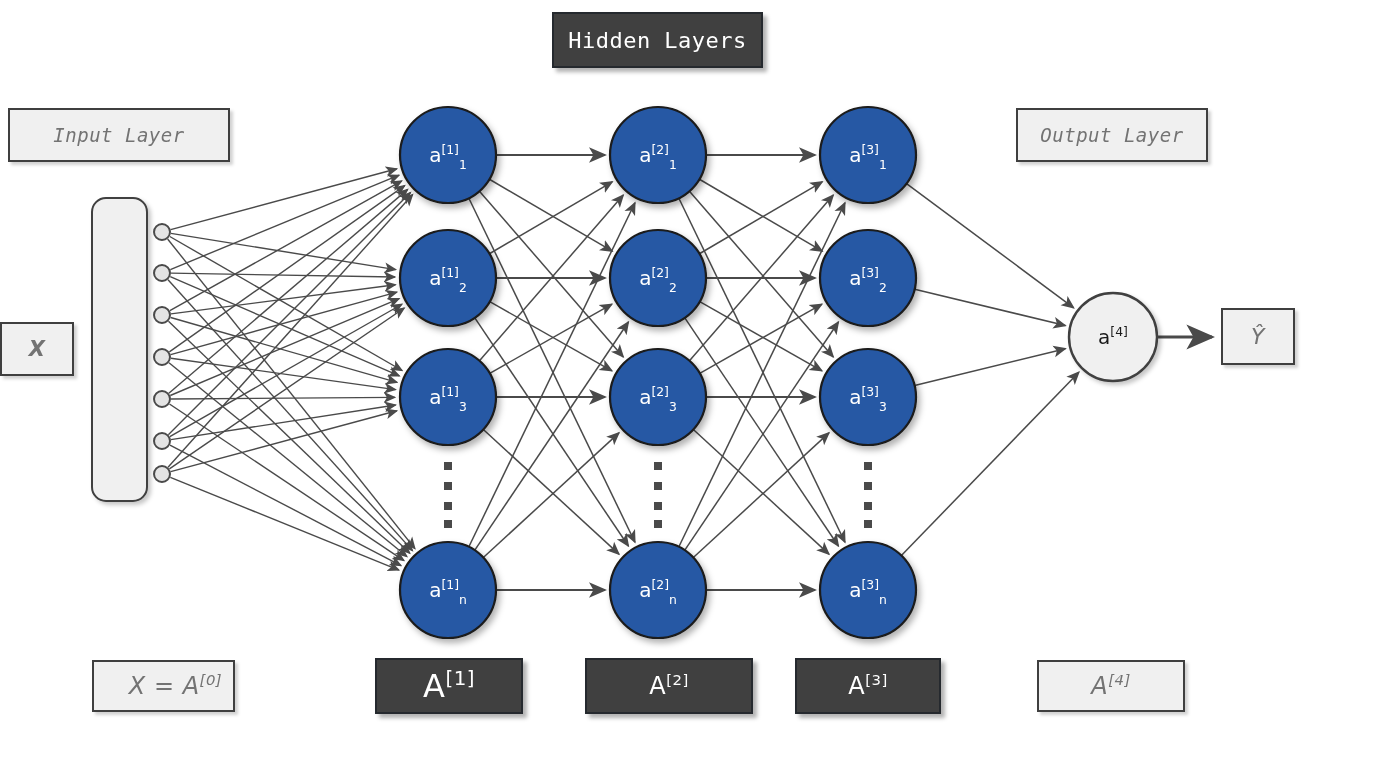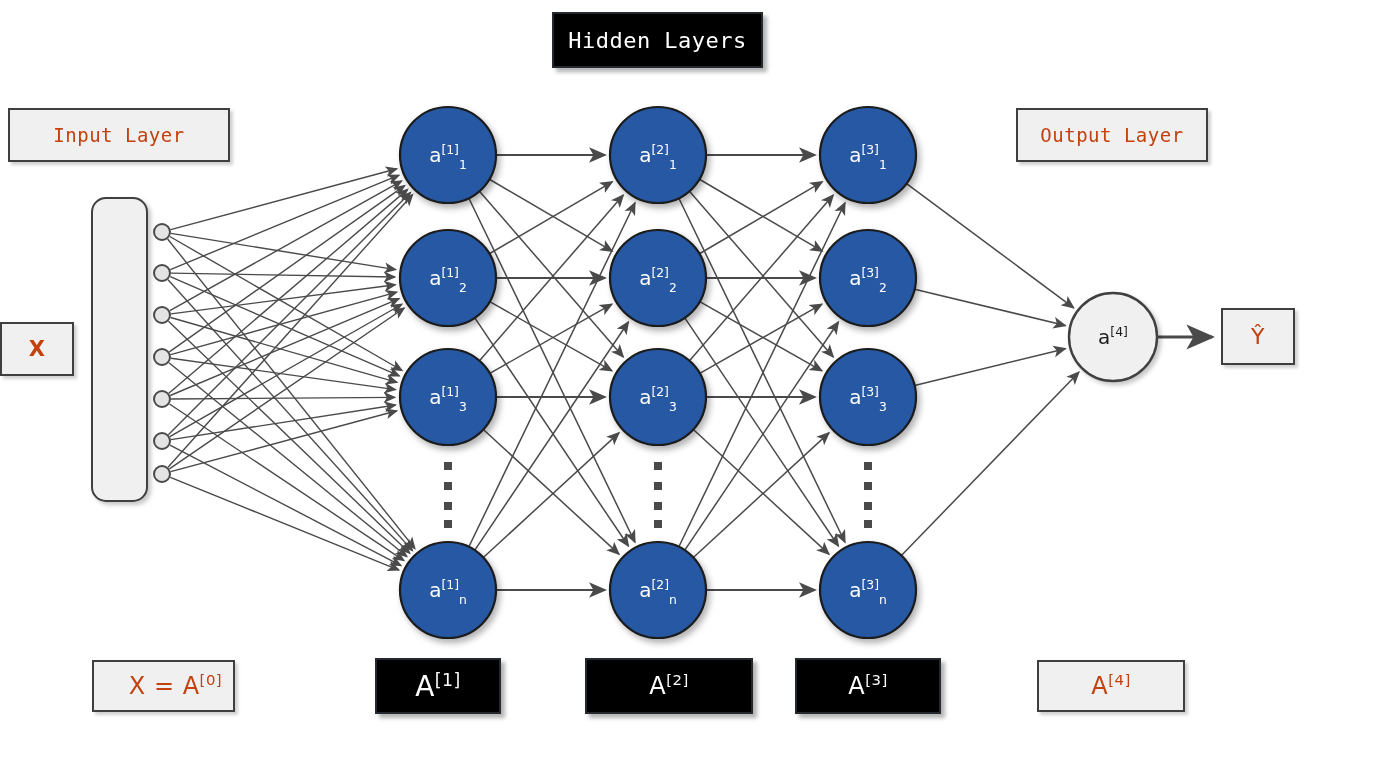--- a/index.html
+++ b/index.html
@@ -32,25 +32,26 @@
     box-sizing: border-box;
     display: flex;
     align-items: center;
     justify-content: center;
     border: 2px solid #3f3f3f;
     white-space: nowrap;
     letter-spacing: 0.5px;
   }
   .lbl-box.gray {
     background: #f0f0f0;
-    color: #c2410c;
+    color: #737373;
     box-shadow: 3px 3px 3px rgba(0,0,0,0.18);
+    font-style: italic;
   }
   .lbl-box.blue {
-    background: #000000;
+    background: #404040;
     color: #ffffff;
     border-color: #25292e;
     box-shadow: 4px 4px 4px rgba(0,0,0,0.30);
   }
   .sans {
     font-family: "DejaVu Sans", "Liberation Sans", sans-serif;
   }
   sup, sub {
     font-size: 0.62em;
     line-height: 0;
@@ -243,21 +244,21 @@
   </div>
 
   <div class="lbl-box gray sans" style="left:1221px; top:308px; width:74px; height:57px; font-size:22px;">
     <span>Ŷ</span>
   </div>
 
   <div id="bottom-row">
       <div class="lbl-box gray sans" style="left: 92px; top: 660px; width: 143px; height: 52px; font-size: 24px; padding-left: 24px;">
         <span>X = A<sup>[0]</sup></span>
       </div>
-      <div class="lbl-box blue sans" style="left: 375px; top: 658px; width: 126px; height: 56px; font-size: 28px;">
+      <div class="lbl-box blue sans" style="left: 375px; top: 658px; width: 148px; height: 56px; font-size: 32px;">
         <span>A<sup>[1]</sup></span>
       </div>
       <div class="lbl-box blue sans" style="left: 585px; top: 658px; width: 168px; height: 56px; font-size: 24px;">
         <span>A<sup>[2]</sup></span>
       </div>
       <div class="lbl-box blue sans" style="left: 795px; top: 658px; width: 146px; height: 56px; font-size: 24px;">
         <span>A<sup>[3]</sup></span>
       </div>
       <div class="lbl-box gray sans" style="left: 1037px; top: 660px; width: 148px; height: 52px; font-size: 24px;">
         <span>A<sup>[4]</sup></span>

